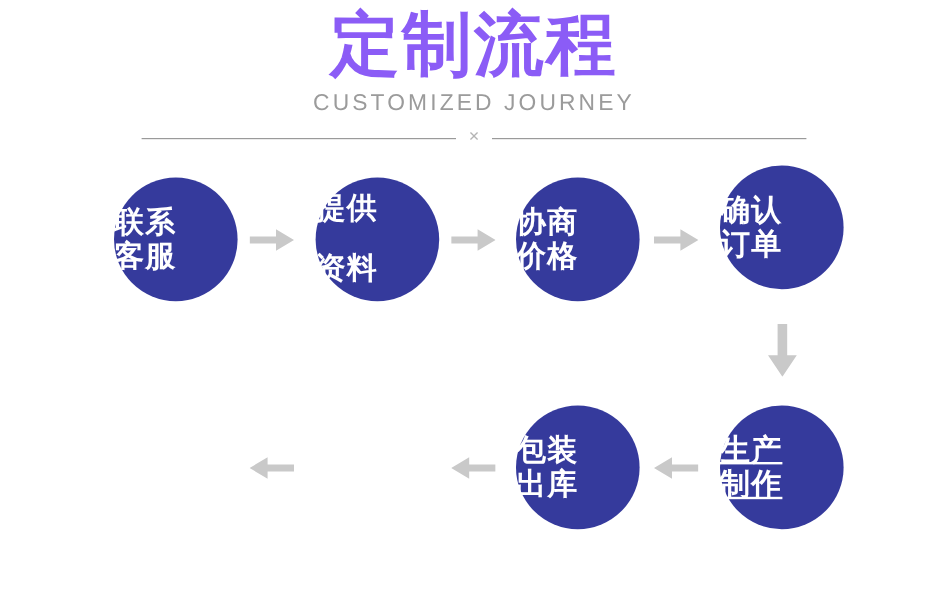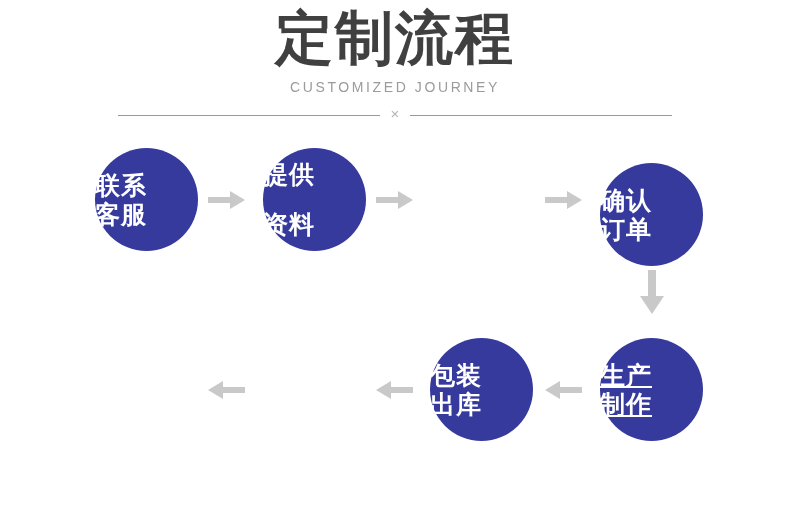--- a/index.html
+++ b/index.html
@@ -23,28 +23,28 @@
     top: 0;
     width: 790px;
     text-align: center;
   }
   .page-title {
     margin: 0;
     padding-top: 4px;
     font-size: 58px;
     line-height: 68px;
     font-weight: 700;
-    color: #404040;
+    color: #8b5cf6;
     letter-spacing: 2px;
     font-family: "Liberation Sans", "DejaVu Sans", sans-serif;
   }
   .page-subtitle {
     margin: 0;
     padding-top: 6px;
-    font-size: 14px;
+    font-size: 19px;
     line-height: 18px;
     font-weight: 400;
     color: #9b9b9b;
     letter-spacing: 2.6px;
   }
 
   .divider {
     position: absolute;
     left: 118px;
     top: 108px;
@@ -97,21 +97,21 @@
     line-height: 29px;
     font-weight: 700;
     letter-spacing: 1px;
     white-space: nowrap;
   }
 
   
   .n1 { left: 95px;  top: 148px; }
   .n2 { left: 263px; top: 148px; gap: 21px; }
   .n3 { left: 430px; top: 148px; }
-  .n4 { left: 600px; top: 163px; }
+  .n4 { left: 600px; top: 138px; }
   
   .n5 { left: 600px; top: 338px; text-decoration: underline; }
   .n6 { left: 430px; top: 338px; }
   .n7 { left: 263px; top: 338px; }
   .n8 { left: 95px;  top: 338px; }
 
   
   .arrow {
     position: absolute;
     color: #c9c9c9;
@@ -157,20 +157,24 @@
     <span class="line">提供</span>
     <span class="line">资料</span>
   </div>
 
   <div class="arrow a2">
     <svg width="37" height="24" viewBox="0 0 37 24" aria-hidden="true">
       <path d="M0 9 H22 V3 L37 12 L22 21 V15 H0 Z" fill="#c9c9c9"></path>
     </svg>
   </div>
 
+  <div class="node n3">
+    <span class="line">协商</span>
+    <span class="line">价格</span>
+  </div>
 
   <div class="arrow a3">
     <svg width="37" height="24" viewBox="0 0 37 24" aria-hidden="true">
       <path d="M0 9 H22 V3 L37 12 L22 21 V15 H0 Z" fill="#c9c9c9"></path>
     </svg>
   </div>
 
   <div class="node n4">
     <span class="line">确认</span>
     <span class="line">订单</span>

